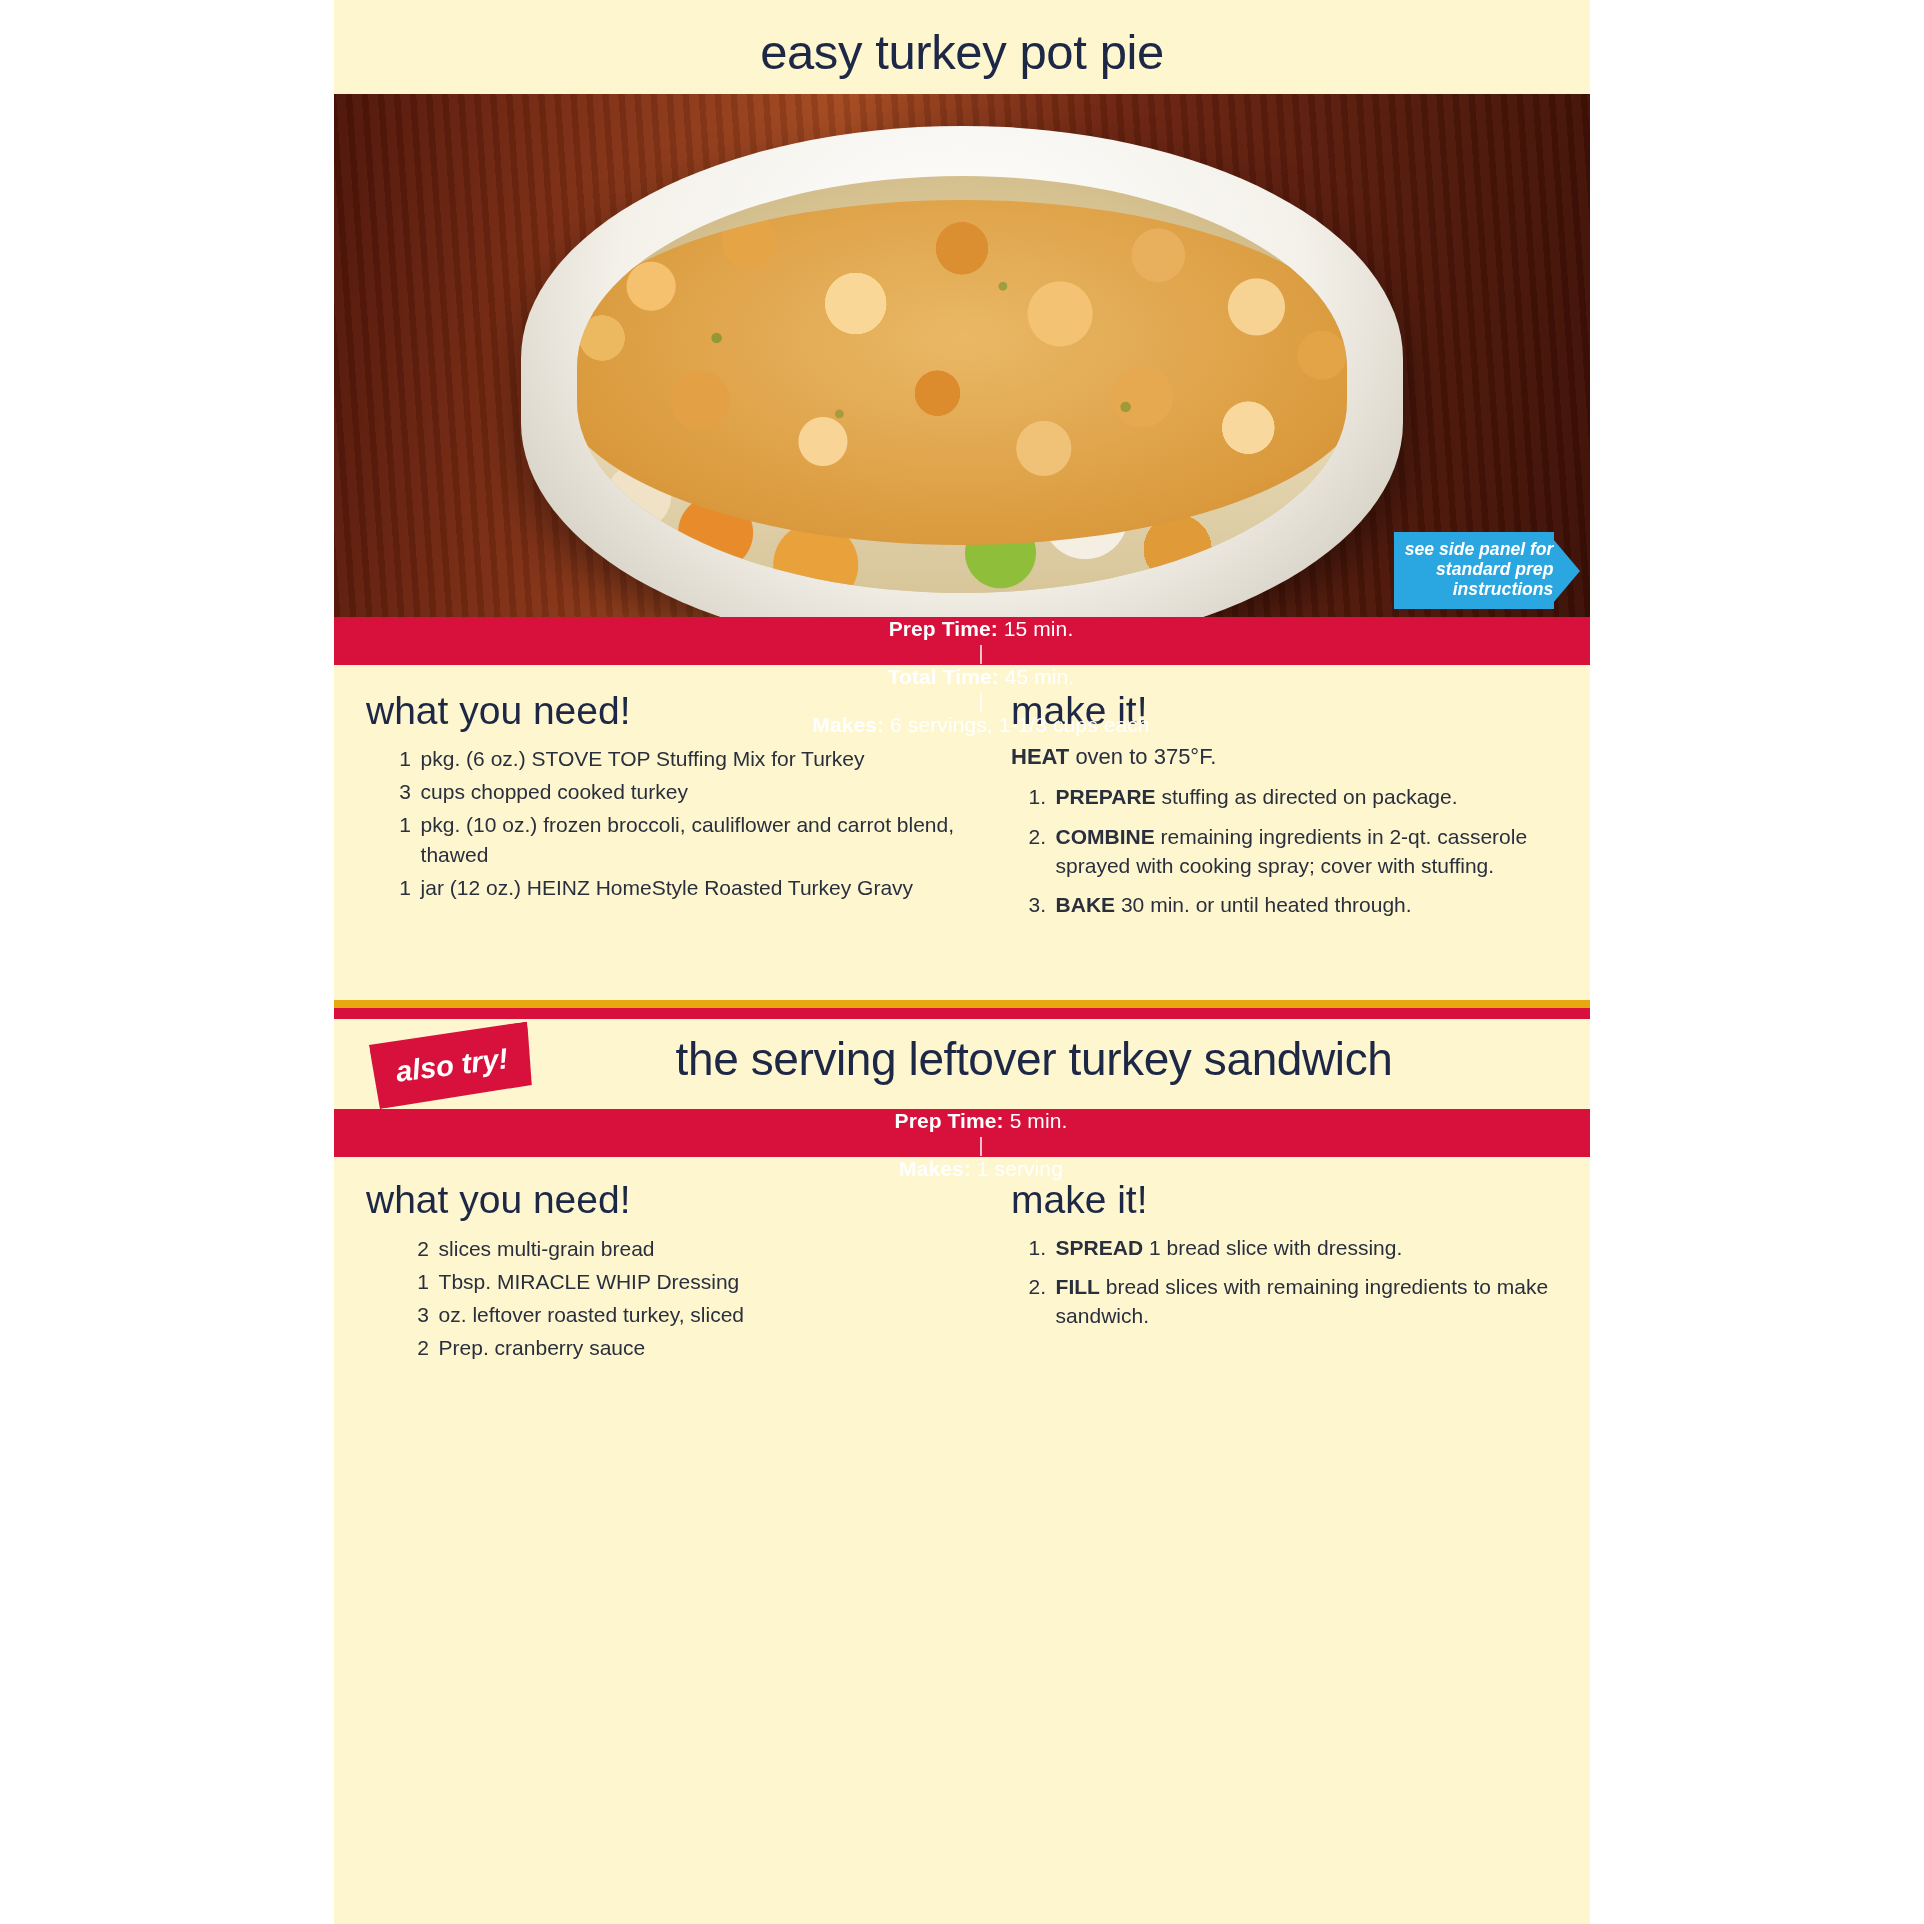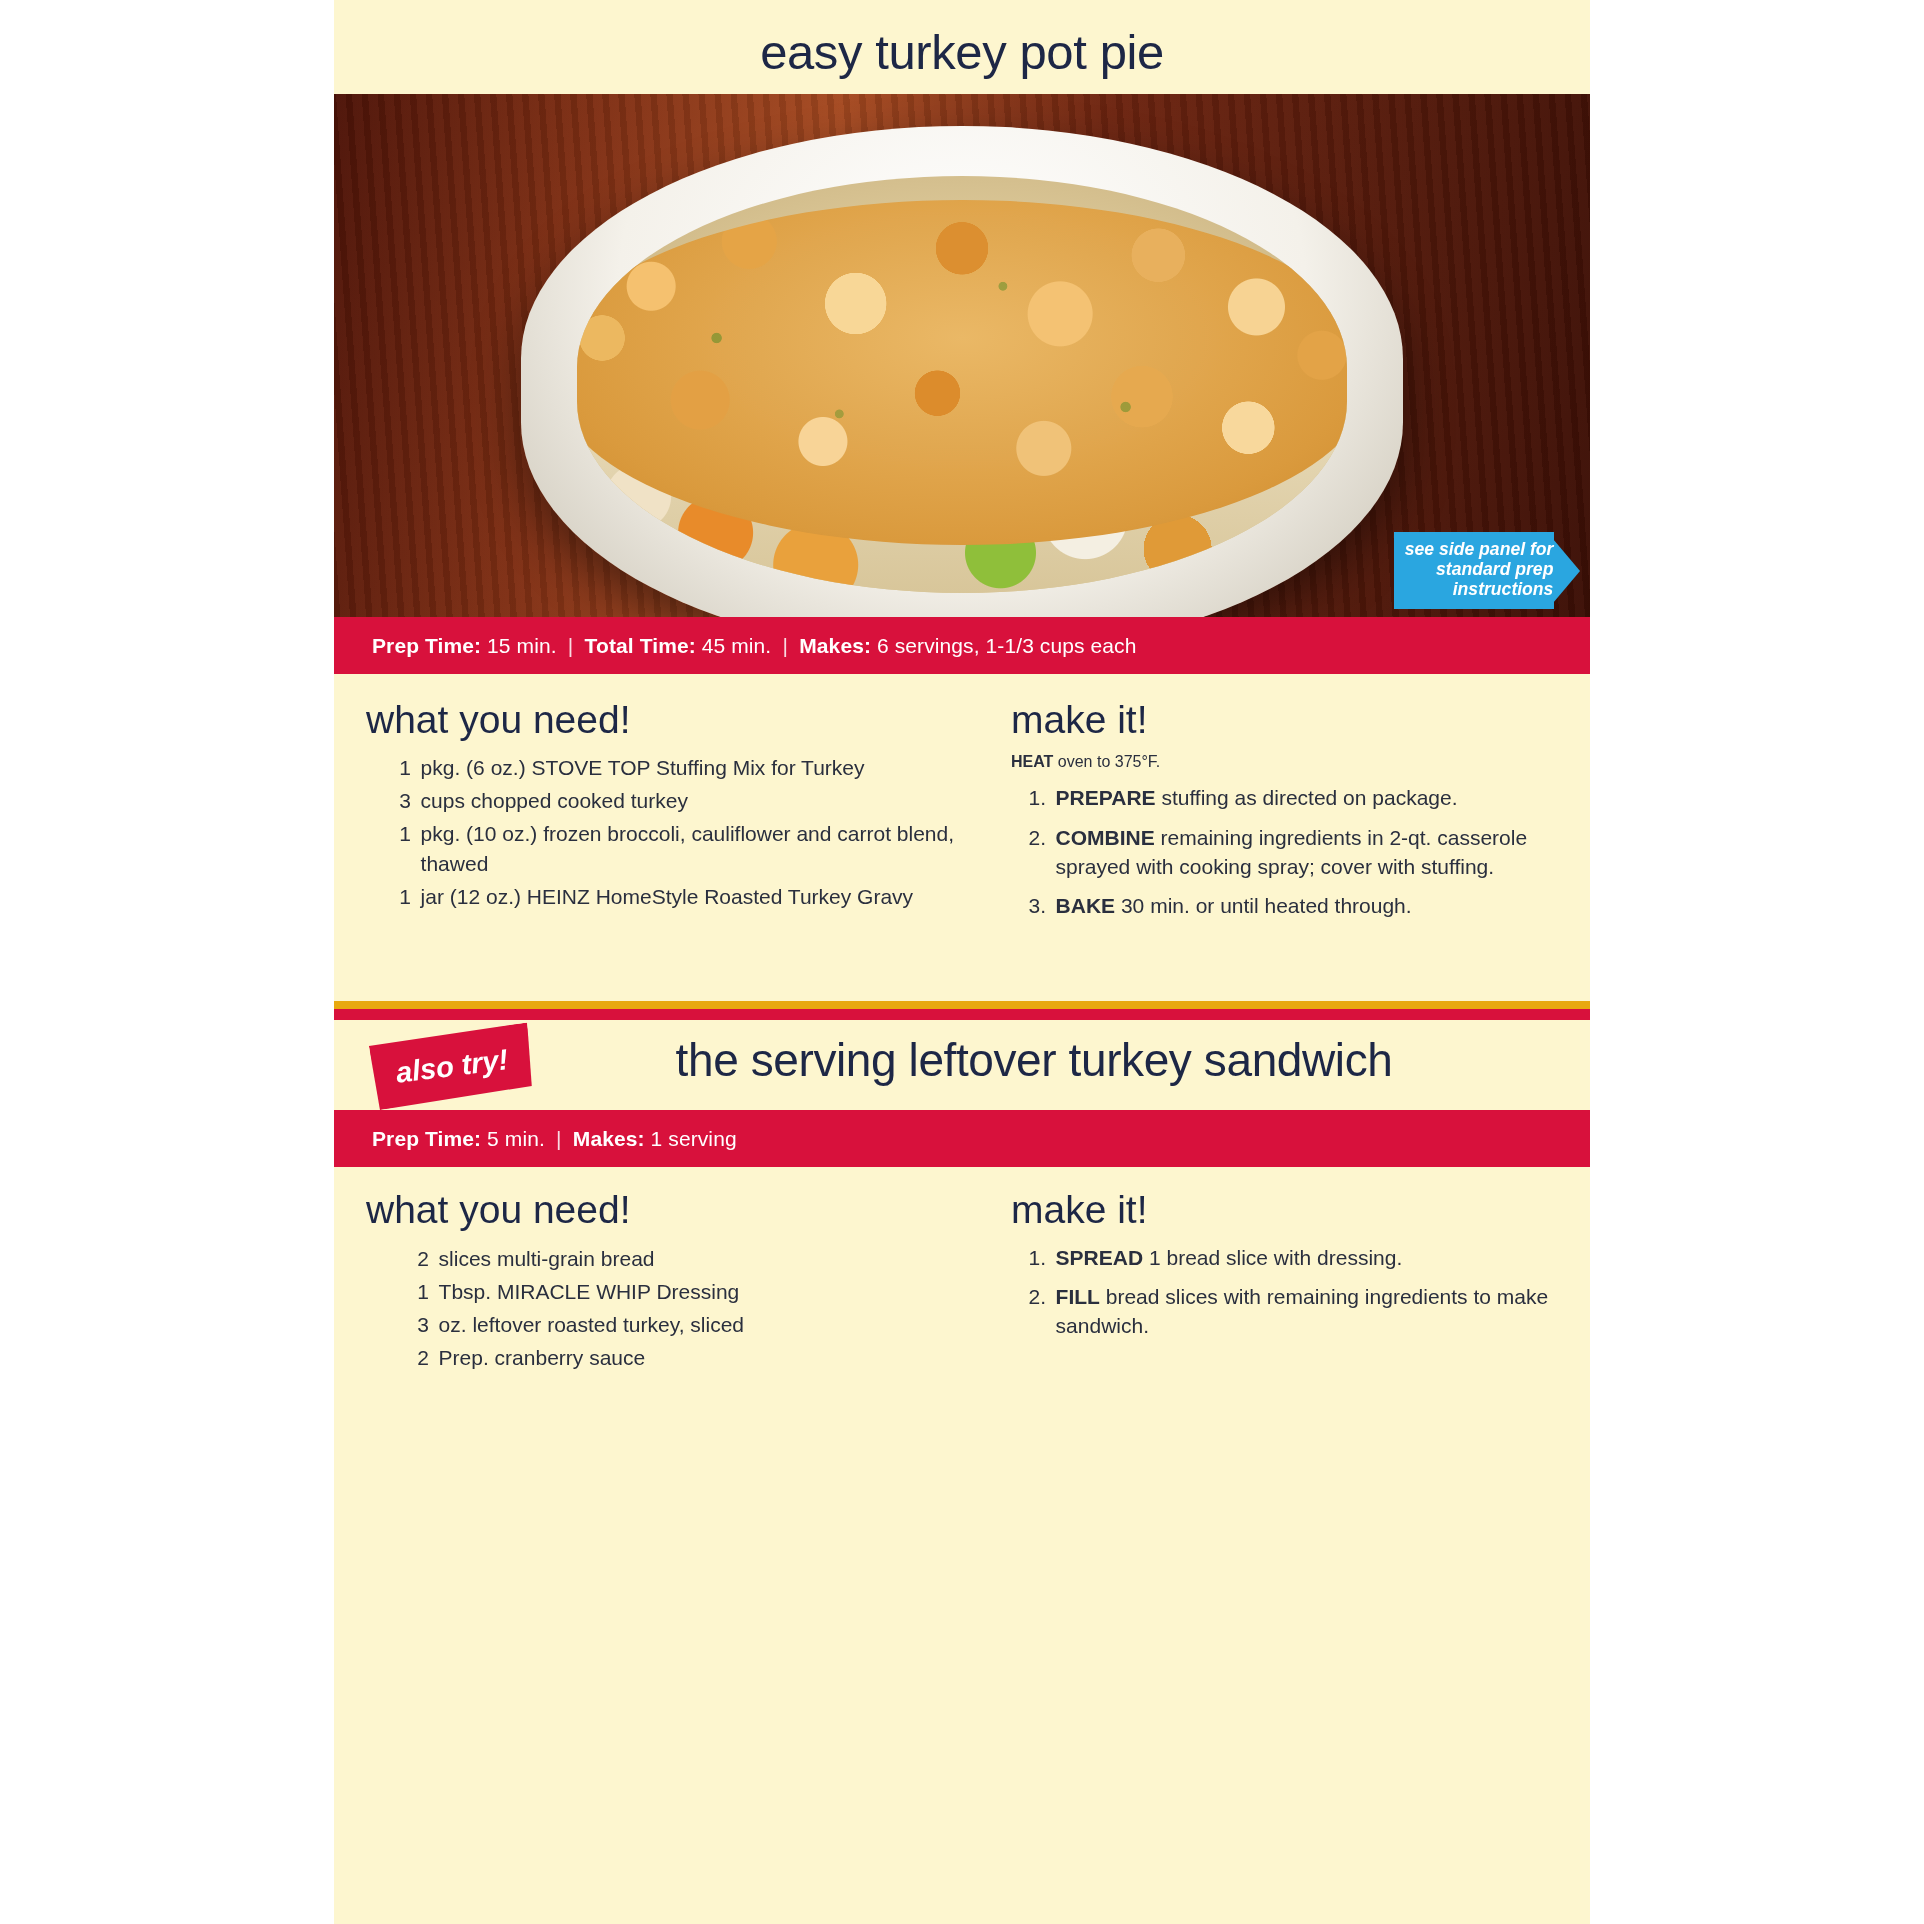--- a/index.html
+++ b/index.html
@@ -166,26 +166,27 @@
     font-weight: bold;
     font-size: 17.6px;
     line-height: 1.12;
   }
 
   
   .infobar {
     position: relative;
     background: #d8113c;
     color: #ffffff;
-    height: 57px;
+    height: 48px;
     display: flex;
     align-items: center;
     padding-left: 38px;
     font-size: 21px;
     letter-spacing: 0.1px;
+    flex-direction: column;
   }
   .infobar b { font-weight: bold; }
   .sep {
     display: inline-block;
     padding: 0 11.2px;
     opacity: .85;
   }
 
   
   .cols {
@@ -213,21 +214,21 @@
   }
   .ing-qty {
     width: 45px;
     text-align: right;
     padding-right: 9.6px;
     flex: none;
   }
   .ing-txt { flex: 1; }
 
   .make-intro {
-    font-size: 16px;
+    font-size: 22px;
     color: #2a2f3e;
     margin-bottom: 13px;
   }
   .steps {
     font-size: 21px;
     color: #2a2f3e;
     line-height: 1.36;
   }
   .step {
     display: flex;

